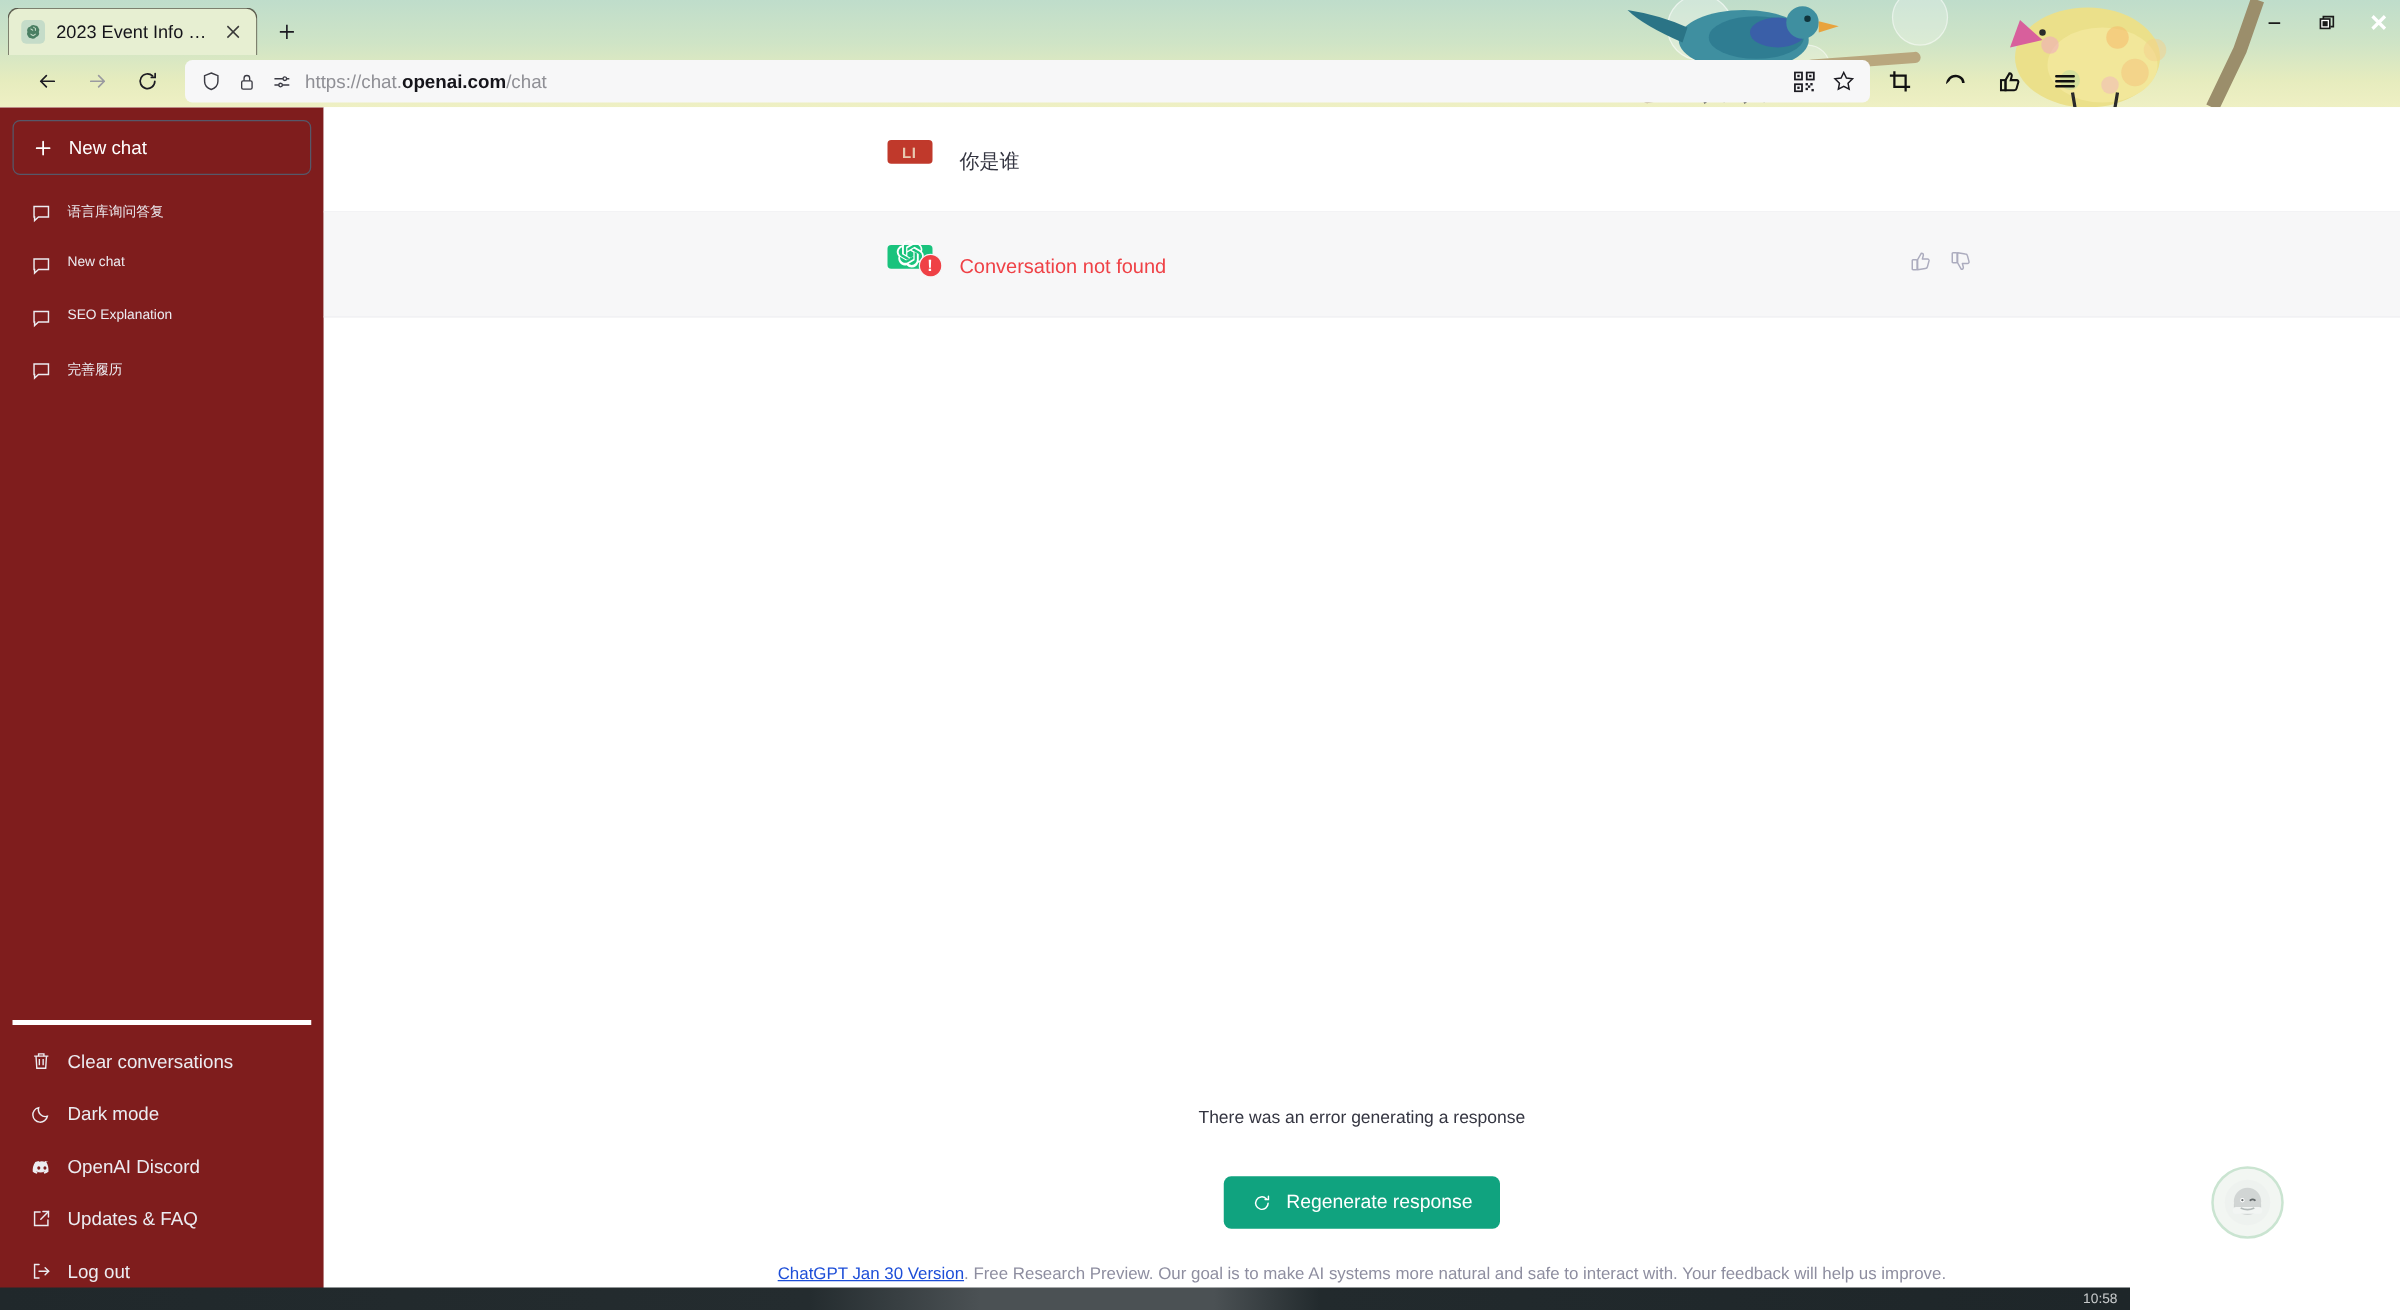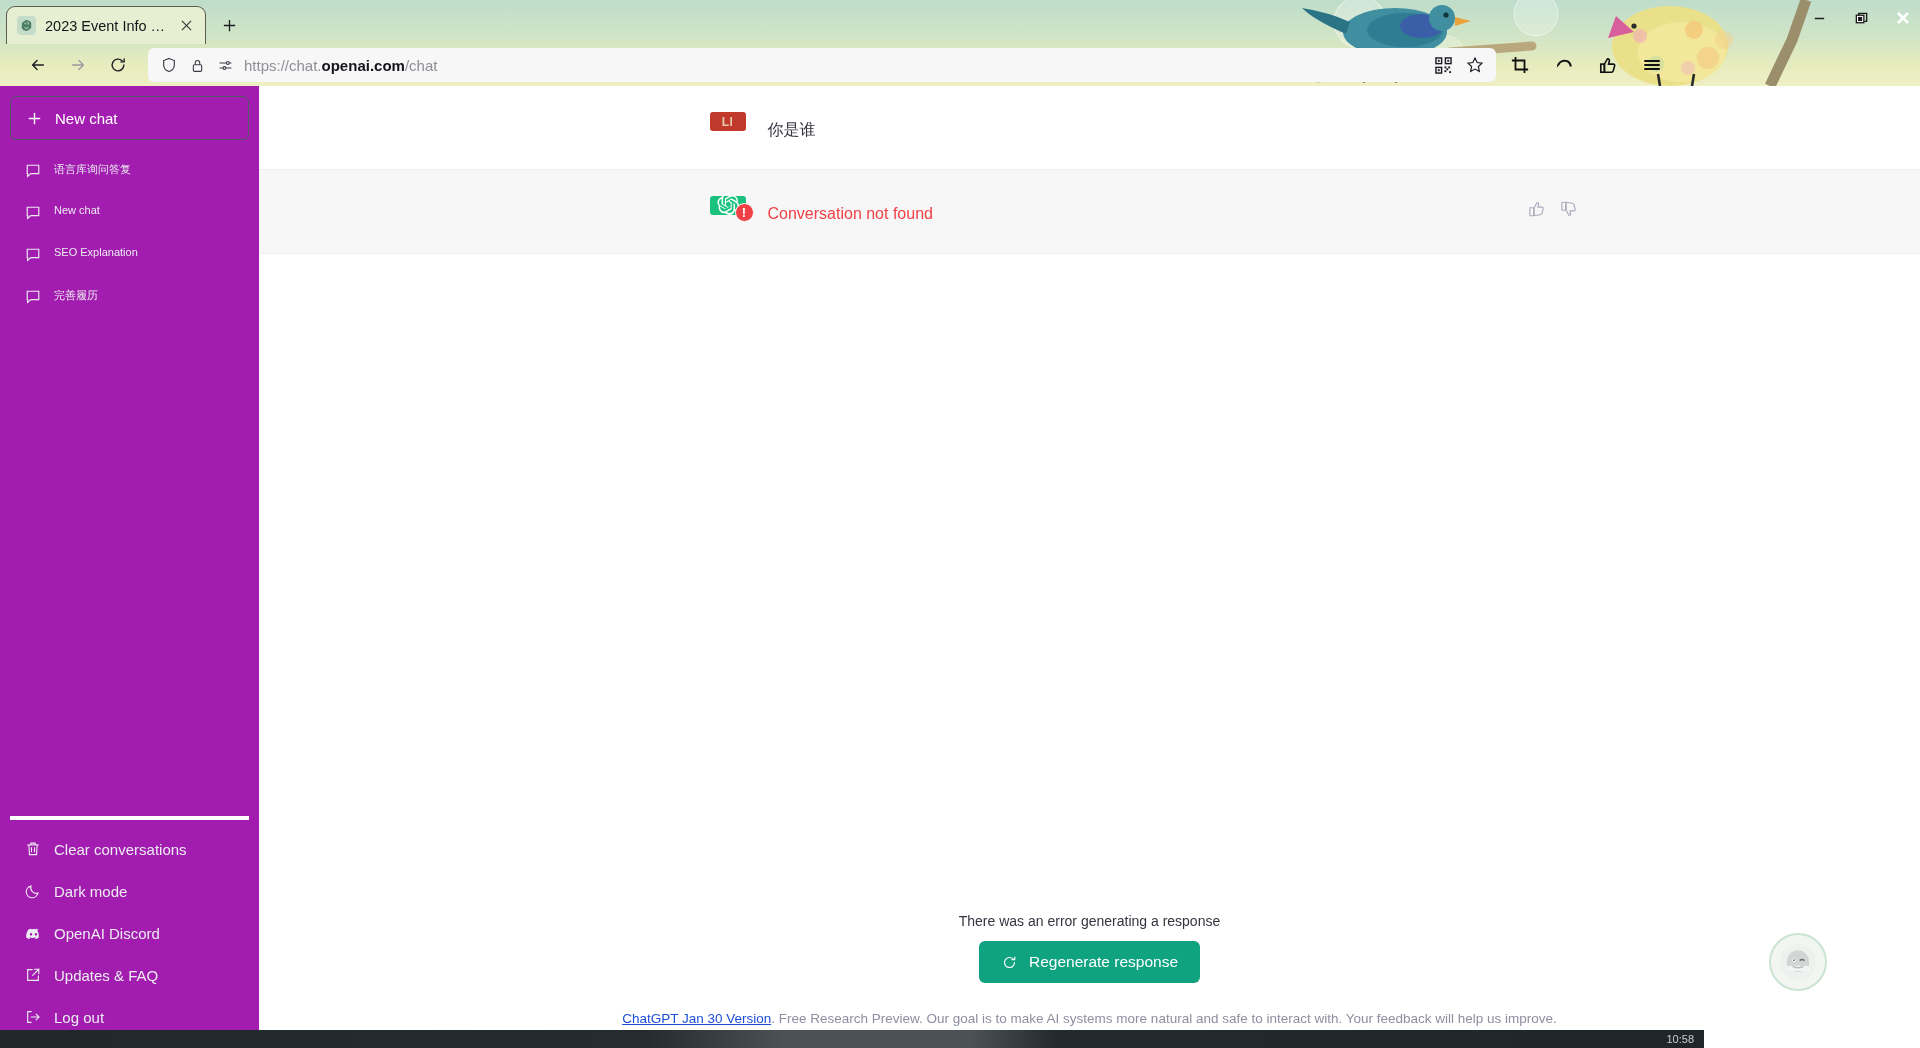--- a/index.html
+++ b/index.html
@@ -88,21 +88,21 @@
   .tb-icon { width: 24px; height: 24px; display: flex; align-items: center; justify-content: center; color: #1c1b22; }
 
   
   .page {
     position: absolute; top: 86px; left: 0; width: 1920px; height: 1032px;
     display: flex; background: #ffffff;
   }
 
   
   .sidebar {
-    width: 259px; flex: none; background: #a21caf; color: #ececf1;
+    width: 259px; flex: none; background: #7f1d1d; color: #ececf1;
     display: flex; flex-direction: column; padding: 10px;
     height: 962px;
   }
   .new-chat {
     display: flex; align-items: center; gap: 12px;
     border: 1px solid #565869; border-radius: 6px;
     padding: 12px 14px; font-size: 15px; color: #fff;
   }
   .convo-list { margin-top: 10px; display: flex; flex-direction: column; }
   .convo {
@@ -158,21 +158,21 @@
 
   
   .composer-zone {
     margin-top: auto; display: flex; flex-direction: column;
     align-items: center; padding-bottom: 22px;
   }
   .err-note { font-size: 14px; color: #343541; font-weight: 400; margin-bottom: 12px; }
   .regen-btn {
     display: flex; align-items: center; gap: 10px;
     background: #10a37f; color: #fff;
-    border-radius: 6px; padding: 12px 22px; font-size: 15.5px;
+    border-radius: 6px; padding: 12px 22px; font-size: 15.5px; margin-top: 28px;
   }
   .footer-note {
     margin-top: 28px; font-size: 13.5px; color: #8e8ea0; text-align: center;
   }
   .footer-note a { color: #1d4ed8; text-decoration: underline; }
 
   
   .bot-widget {
     position: absolute; right: 93px; bottom: 57px;
     width: 58px; height: 58px; border-radius: 50%;

